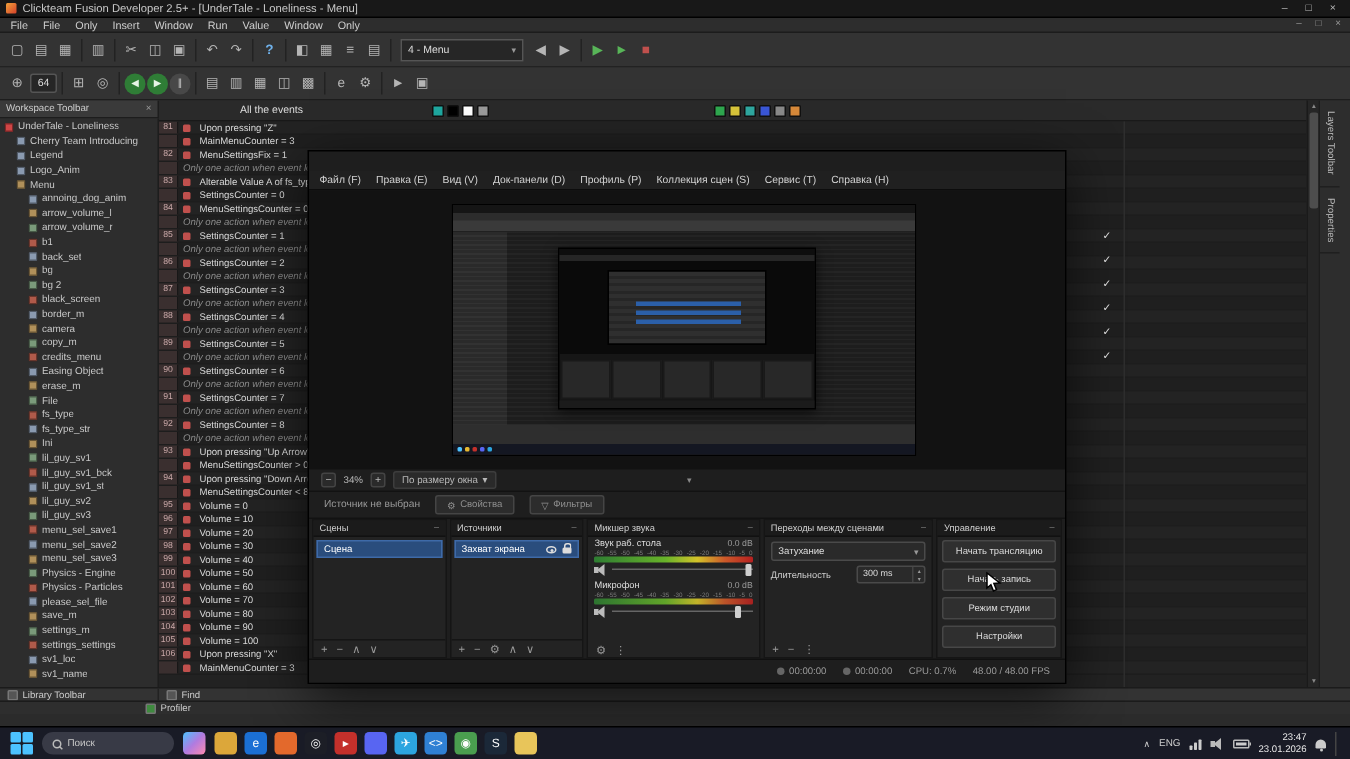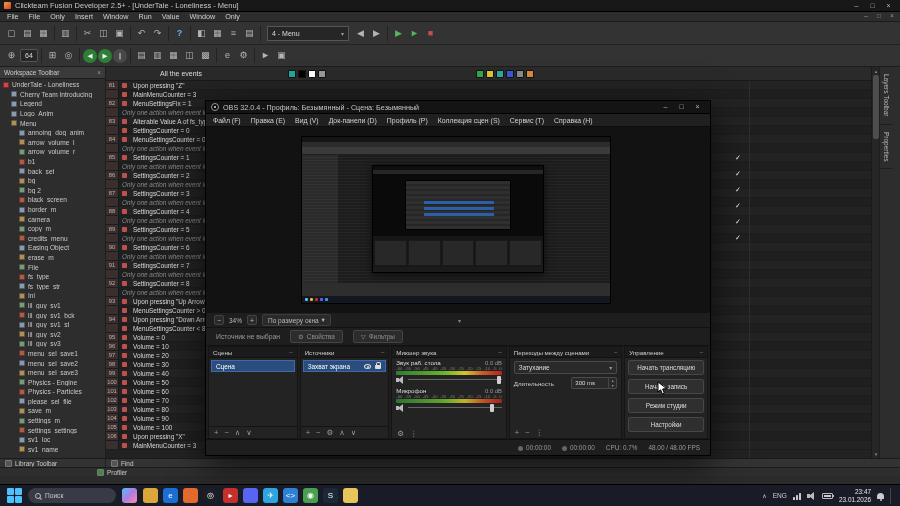--- a/index.html
+++ b/index.html
@@ -718,29 +718,20 @@
     </span>
   </div>
   <div class="fbottom2">
     <span class="bitem prof">
       <span class="bico green"></span>
       <span>Profiler</span>
     </span>
   </div>
 
   <div class="obs">
-    <div class="otitle">
-      <span class="obsicon"></span>
-      <span>OBS 32.0.4 - Профиль: Безымянный - Сцена: Безымянный</span>
-      <span class="wbtns">
-        <span class="wbtn">–</span>
-        <span class="wbtn">□</span>
-        <span class="wbtn close">×</span>
-      </span>
-    </div>
     <div class="omenu" id="omenu">
         <span class="omitem">Файл (F)</span>
         <span class="omitem">Правка (E)</span>
         <span class="omitem">Вид (V)</span>
         <span class="omitem">Док-панели (D)</span>
         <span class="omitem">Профиль (P)</span>
         <span class="omitem">Коллекция сцен (S)</span>
         <span class="omitem">Сервис (T)</span>
         <span class="omitem">Справка (H)</span>
       </div>

